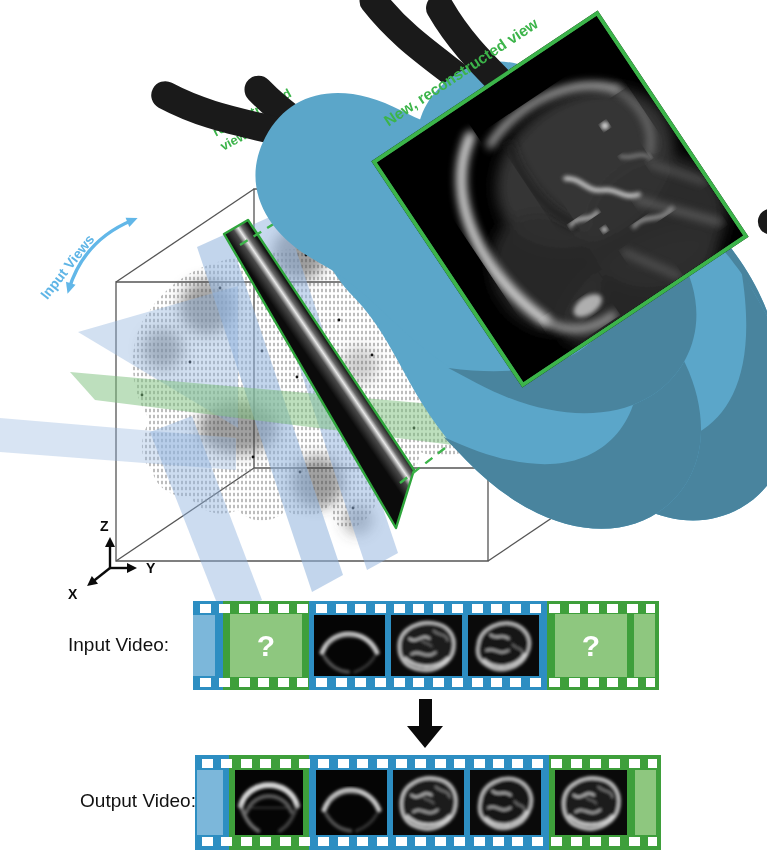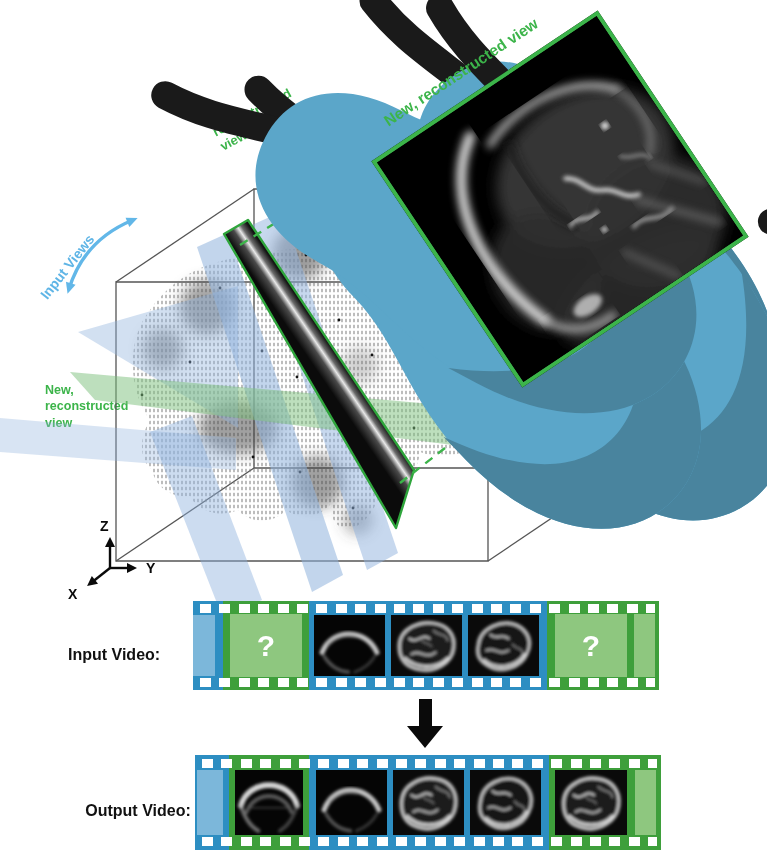--- a/index.html
+++ b/index.html
@@ -2,21 +2,21 @@
 <html><head>
 <meta charset="utf-8">
 <style>
   html,body{margin:0;padding:0;background:#fff;}
   #canvas{position:relative;width:767px;height:864px;background:#fff;overflow:hidden;
           font-family:"Liberation Sans",sans-serif;}
   .abs{position:absolute;}
   .lbl{position:absolute;font-weight:700;white-space:pre-line;line-height:1.18;}
   .green-lbl{color:#3cb44a;}
   .blue-lbl{color:#5fb5e6;}
-  .video-lbl{color:#111;font-size:16px;font-weight:700;width:160px;text-align:left;margin-top:12px;}
+  .video-lbl{color:#111;font-size:19px;font-weight:400;width:160px;text-align:left;}
   
   #big-image{position:absolute;left:424px;top:63px;width:272px;height:272px;
              box-sizing:border-box;border:4px solid #3cb44a;background:#000;
              transform:rotate(-33.7deg);overflow:hidden;z-index:5;}
   
   .strip{position:absolute;left:193px;width:466px;display:flex;z-index:4;}
   .seg{height:100%;}
   .seg.blue{background:#2d8ec2;}
   .seg.green{background:#3e9f3b;}
   .holes{position:absolute;left:7px;right:4px;height:9px;
@@ -241,23 +241,20 @@
     <circle cx="152" cy="182" r="3" fill="#fff" filter="url(#bl2)" opacity=".8"></circle>
   </svg>
 </div>
 
 <div class="lbl green-lbl" data-name="label-new-view-top" style="left:203px;top:113px;font-size:13px;transform:rotate(-28deg);transform-origin:left top;">New,
 reconstructed
 view</div>
 
 <div class="lbl blue-lbl" data-name="label-input-views" style="left:50px;top:286px;font-size:14px;transform:rotate(-52deg);transform-origin:left bottom;">Input Views</div>
 
-<div class="lbl green-lbl" data-name="label-new-view-left" style="left:45px;top:382px;font-size:12.5px;line-height:1.3;">New,
-reconstructed
-view</div>
 
 <div class="lbl green-lbl" data-name="label-new-view-image" style="left:391px;top:112px;font-size:15.5px;transform:rotate(-33.7deg);transform-origin:left bottom;z-index:6;white-space:nowrap;">New, reconstructed view</div>
 
 <div class="lbl" data-name="axis-z-label" style="left:100px;top:518px;font-size:14px;color:#0a0a0a;font-weight:600;">Z</div>
 <div class="lbl" data-name="axis-y-label" style="left:146px;top:560px;font-size:14px;color:#0a0a0a;font-weight:600;">Y</div>
 <div class="lbl" data-name="axis-x-label" style="left:68px;top:586px;font-size:14px;color:#0a0a0a;font-weight:600;">X</div>
 
 <div class="lbl video-lbl" data-name="input-video-label" style="left:68px;top:634px;">Input Video:</div>
 <div class="lbl video-lbl" data-name="output-video-label" style="left:58px;top:790px;text-align:center;">Output Video:</div>
 

